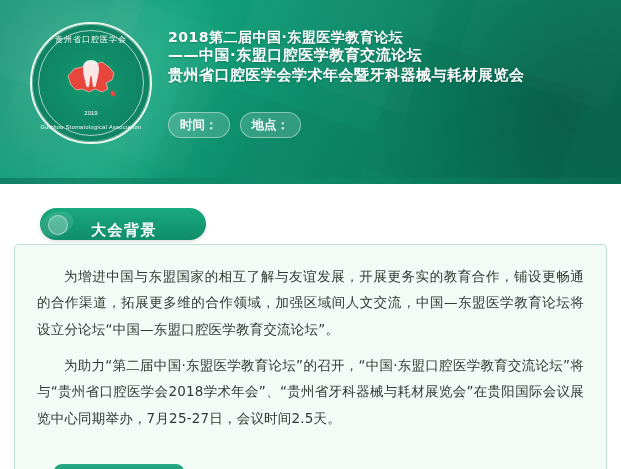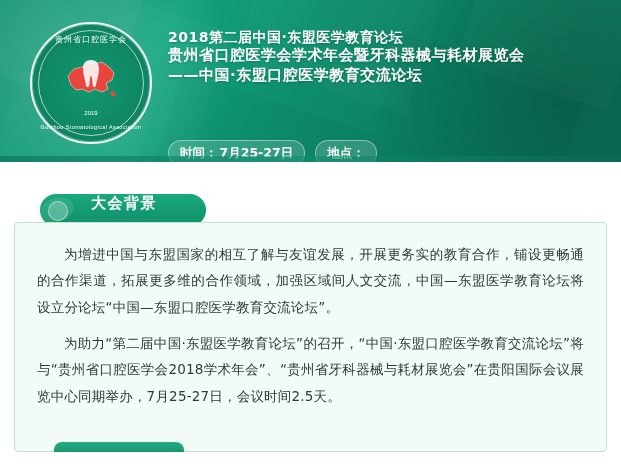--- a/index.html
+++ b/index.html
@@ -17,21 +17,21 @@
     position: relative;
     width: 621px;
     height: 469px;
     background: #ffffff;
   }
 
   
   .banner {
     position: relative;
     width: 621px;
-    height: 162px;
+    height: 184px;
     background: linear-gradient(118deg, #0d8f6f 0%, #11a37c 26%, #0e8e6c 48%, #0b7f60 70%, #0a6e55 100%);
     overflow: hidden;
   }
   .banner .facets {
     position: absolute;
     inset: 0;
     opacity: 0.55;
   }
   .banner .facets span {
     position: absolute;
@@ -142,21 +142,20 @@
   .title-2 { font-size: 15px; }
   .title-3 { font-size: 15px; }
 
   .meta-row {
     position: absolute;
     left: 168px;
     top: 112px;
     display: flex;
     align-items: flex-end;
     gap: 10px;
-    margin-top: 28px;
   }
   .pill {
     display: inline-flex;
     align-items: center;
     height: 24px;
     padding: 0 11px;
     border-radius: 13px;
     background: rgba(255,255,255,0.16);
     border: 1px solid rgba(255,255,255,0.42);
     color: #ffffff;
@@ -188,28 +187,28 @@
     position: relative;
     margin: 16px 14px 0 14px;
   }
   .sec-head {
     position: relative;
     height: 40px;
   }
   .tab {
     position: absolute;
     left: 26px;
-    top: 16px;
+    top: 8px;
     height: 32px;
     min-width: 120px;
     padding: 0 22px 0 24px;
     background: linear-gradient(180deg, #1aa97e 0%, #0f8e69 100%);
     border-radius: 16px;
     display: flex;
-    align-items: flex-start;
+    align-items: flex-end;
     justify-content: center;
     box-shadow: 0 2px 4px rgba(0,0,0,0.12);
   }
   .tab-text {
     color: #ffffff;
     font-size: 15px;
     font-weight: bold;
     letter-spacing: 1.5px;
     white-space: nowrap;
   }
@@ -292,28 +291,27 @@
       </svg>
       <svg class="tooth" viewBox="0 0 18 30">
         <path d="M9 1 C3 1 1 5 1 10 C1 16 3 20 4 26 C4.5 29 7 29 7.3 26 L8.3 18 C8.6 16.4 9.4 16.4 9.7 18 L10.7 26 C11 29 13.5 29 14 26 C15 20 17 16 17 10 C17 5 15 1 9 1 Z" fill="#ffffff" opacity="0.92"></path>
       </svg>
       <div class="year">2019</div>
       <div class="en-bottom">Guizhou Stomatological Association</div>
     </div>
 
     <div class="titles">
       <div class="title-line title-1">2018第二届中国·东盟医学教育论坛</div>
+      <div class="title-line title-2">——中国·东盟口腔医学教育交流论坛</div>
       <div class="title-line title-3">贵州省口腔医学会学术年会暨牙科器械与耗材展览会</div>
-      <div class="title-line title-2">——中国·东盟口腔医学教育交流论坛</div>
     </div>
 
     <div class="meta-row">
       <div class="pill">
         <span class="lbl">时间：</span>
-        <span class="val">7月25-27日</span>
       </div>
       <div class="pill">
         <span class="lbl">地点：</span>
       </div>
     </div>
 
     <div class="banner-strip"></div>
   </div>
 
   <div class="body-area">

